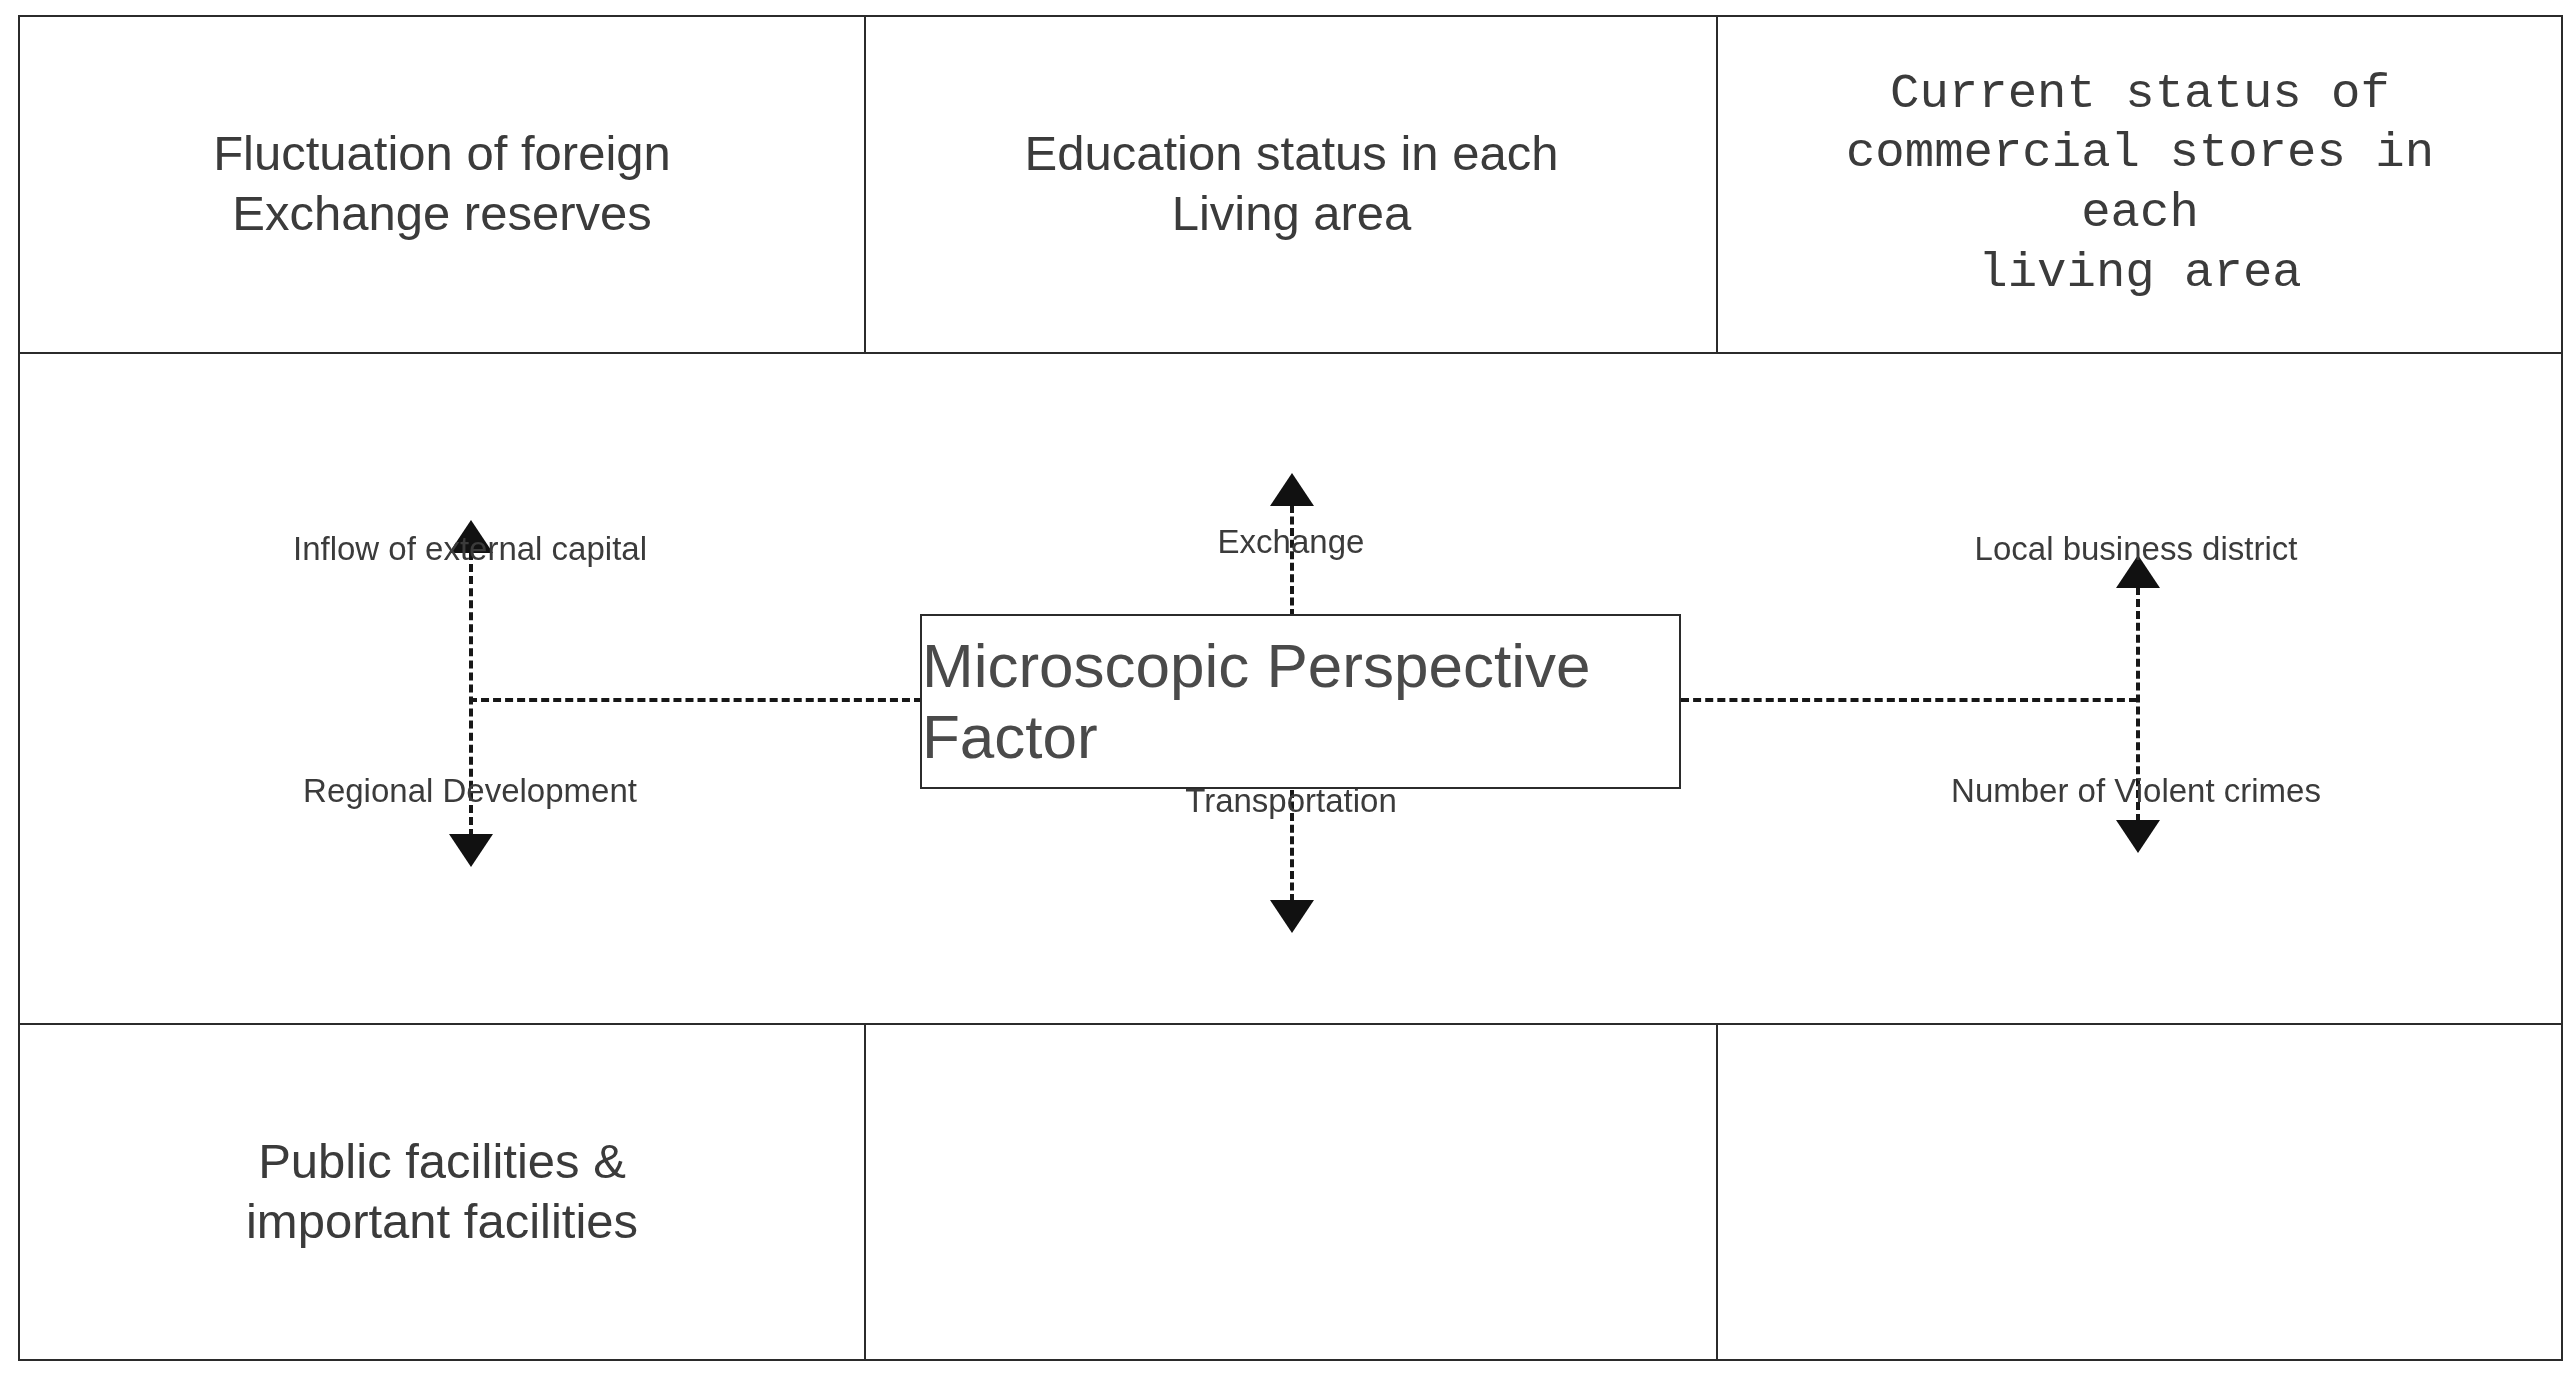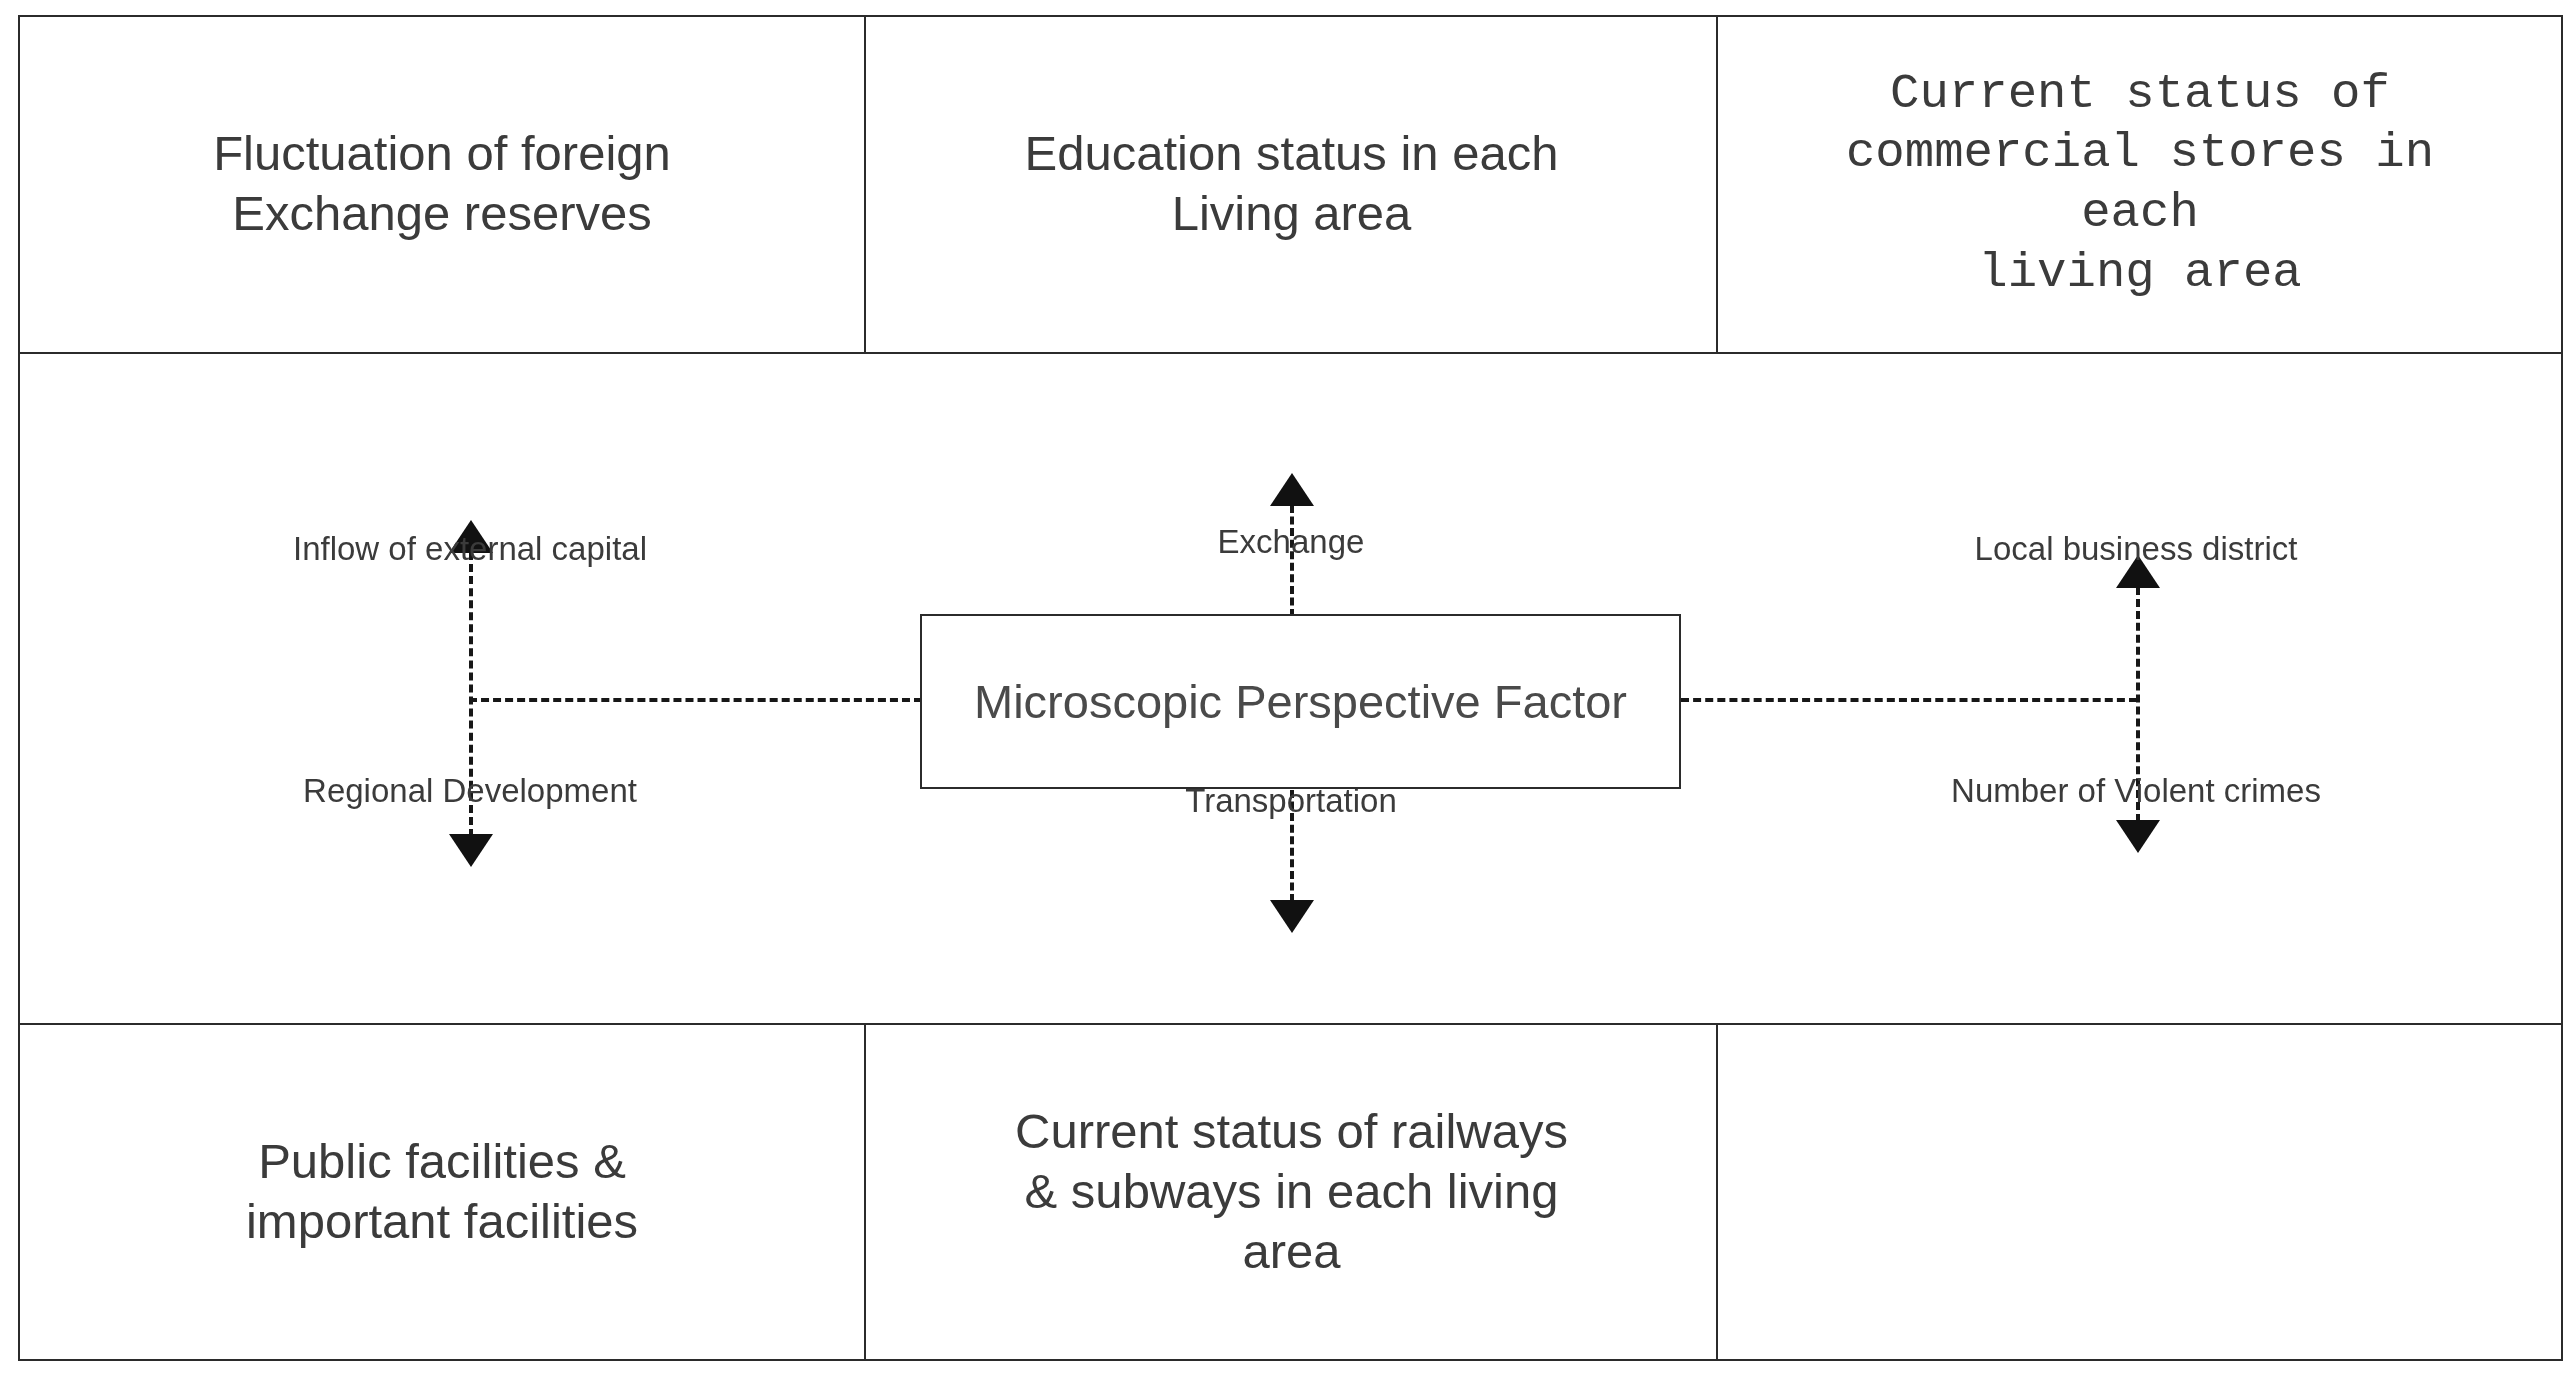--- a/index.html
+++ b/index.html
@@ -89,21 +89,21 @@
     position: absolute;
     left: 900px;
     top: 262px;
     width: 761px;
     height: 175px;
     border: 2.4px solid #2b2b2b;
     box-sizing: border-box;
     display: flex;
     align-items: center;
     justify-content: center;
-    font-size: 47px;
+    font-size: 62px;
     color: #4a4a4a;
     background: #ffffff;
     z-index: 3;
   }
 
   
   .sat {
     position: absolute;
     font-size: 33px;
     color: #3b3b3b;
@@ -209,19 +209,16 @@
       <div class="sat sat-tc">Exchange</div>
       <div class="sat sat-bc">Transportation</div>
       <div class="sat sat-tr">Local business district</div>
       <div class="sat sat-br">Number of Violent crimes</div>
 
       <div class="center-box">Microscopic Perspective Factor</div>
     </div>
 
     <div class="cell row-bottom col-a">Public facilities &amp;
 important facilities</div>
-    <div class="cell row-bottom col-b">Current status of railways
-&amp; subways in each living
-area</div>
 
   </div>
 </div>
 
 
 </body></html>

